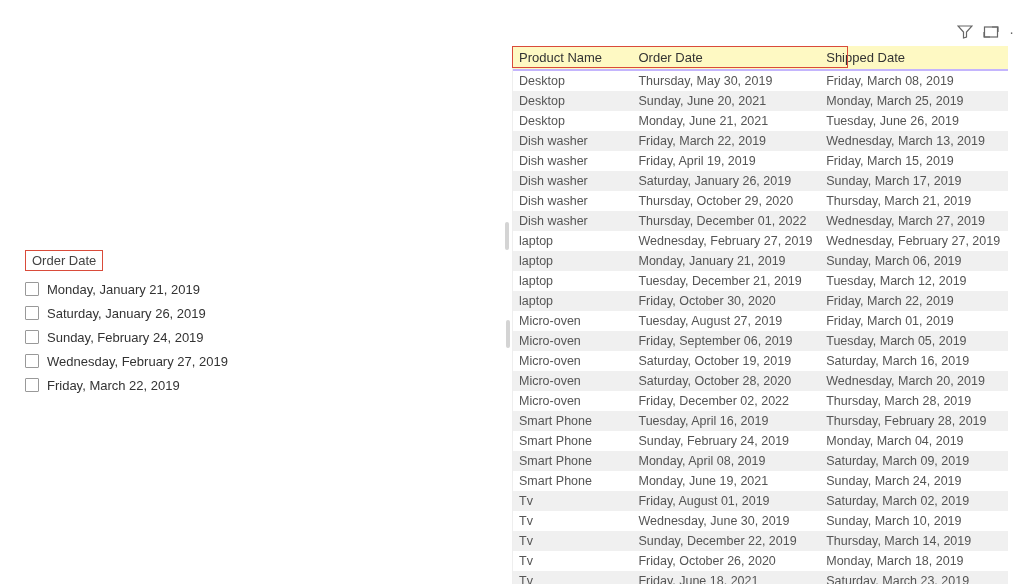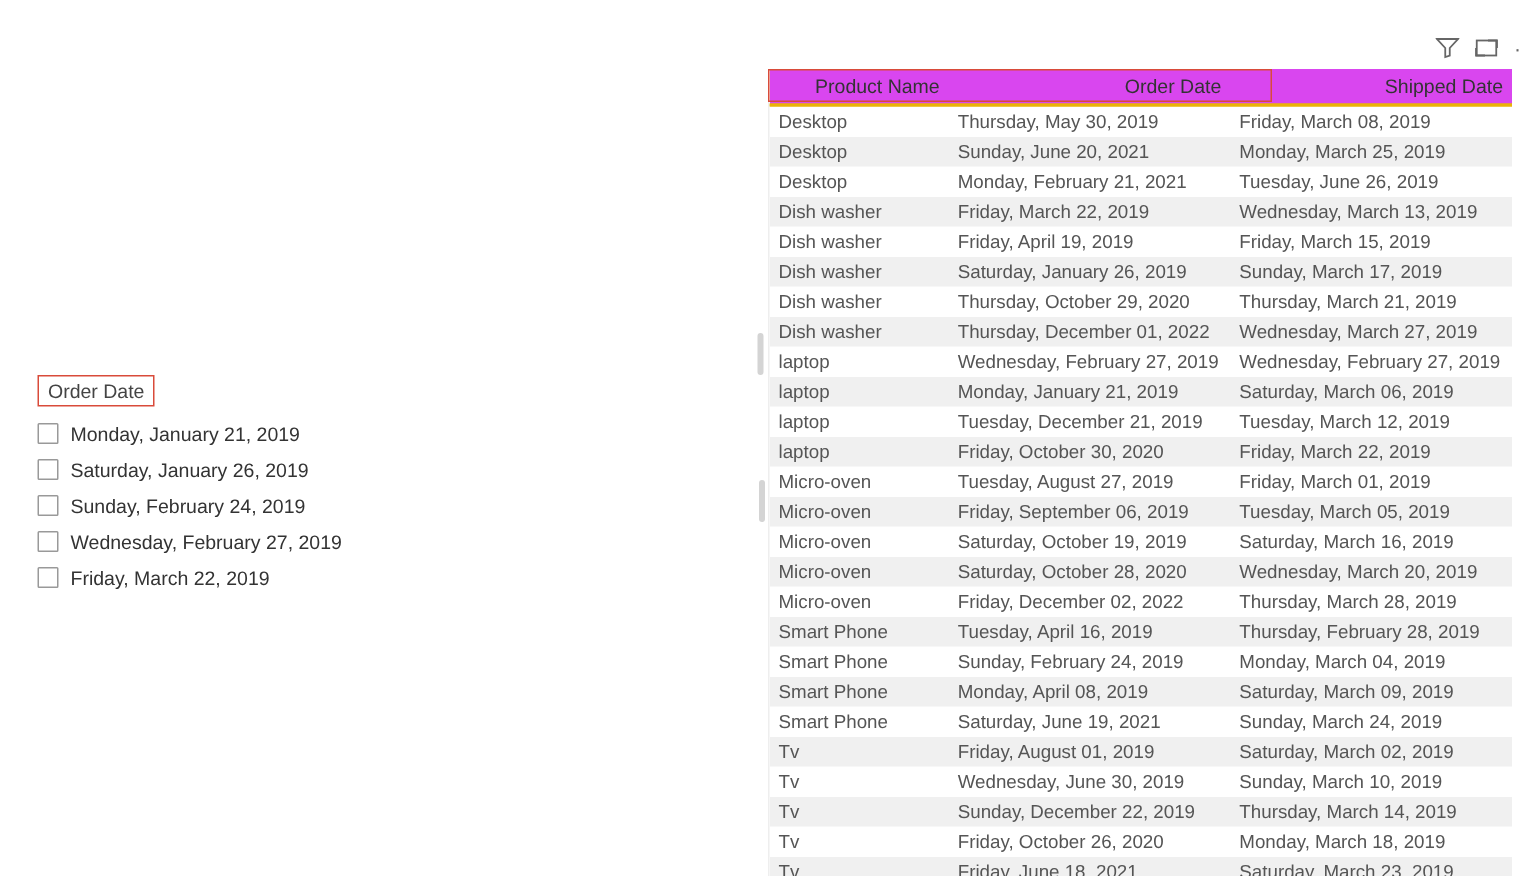--- a/index.html
+++ b/index.html
@@ -63,27 +63,27 @@
     height: 538px;
     overflow: hidden;
     border-left: 1px solid #eee;
   }
   table {
     border-collapse: collapse;
     width: 100%;
     table-layout: fixed;
   }
   thead th {
-    text-align: right;
+    text-align: left;
     font-weight: 400;
     color: #333;
     padding: 4px 6px;
-    border-bottom: 2px solid #eab308;
+    border-bottom: 2px solid #c4b5fd;
     font-size: 13px;
-    background: #d946ef;
+    background: #fef9c3;
     white-space: nowrap;
     overflow: hidden;
   }
   .header-outline {
     position: absolute;
     left: 512px;
     top: 46px;
     width: 336px;
     height: 22px;
     border: 1px solid #d94b3a;
@@ -172,21 +172,21 @@
           <td>Thursday, May 30, 2019</td>
           <td>Friday, March 08, 2019</td>
         </tr>
         <tr>
           <td>Desktop</td>
           <td>Sunday, June 20, 2021</td>
           <td>Monday, March 25, 2019</td>
         </tr>
         <tr>
           <td>Desktop</td>
-          <td>Monday, February 21, 2021</td>
+          <td>Monday, June 21, 2021</td>
           <td>Tuesday, June 26, 2019</td>
         </tr>
         <tr>
           <td>Dish washer</td>
           <td>Friday, March 22, 2019</td>
           <td>Wednesday, March 13, 2019</td>
         </tr>
         <tr>
           <td>Dish washer</td>
           <td>Friday, April 19, 2019</td>
@@ -208,21 +208,21 @@
           <td>Wednesday, March 27, 2019</td>
         </tr>
         <tr>
           <td>laptop</td>
           <td>Wednesday, February 27, 2019</td>
           <td>Wednesday, February 27, 2019</td>
         </tr>
         <tr>
           <td>laptop</td>
           <td>Monday, January 21, 2019</td>
-          <td>Saturday, March 06, 2019</td>
+          <td>Sunday, March 06, 2019</td>
         </tr>
         <tr>
           <td>laptop</td>
           <td>Tuesday, December 21, 2019</td>
           <td>Tuesday, March 12, 2019</td>
         </tr>
         <tr>
           <td>laptop</td>
           <td>Friday, October 30, 2020</td>
           <td>Friday, March 22, 2019</td>
@@ -262,21 +262,21 @@
           <td>Sunday, February 24, 2019</td>
           <td>Monday, March 04, 2019</td>
         </tr>
         <tr>
           <td>Smart Phone</td>
           <td>Monday, April 08, 2019</td>
           <td>Saturday, March 09, 2019</td>
         </tr>
         <tr>
           <td>Smart Phone</td>
-          <td>Saturday, June 19, 2021</td>
+          <td>Monday, June 19, 2021</td>
           <td>Sunday, March 24, 2019</td>
         </tr>
         <tr>
           <td>Tv</td>
           <td>Friday, August 01, 2019</td>
           <td>Saturday, March 02, 2019</td>
         </tr>
         <tr>
           <td>Tv</td>
           <td>Wednesday, June 30, 2019</td>

